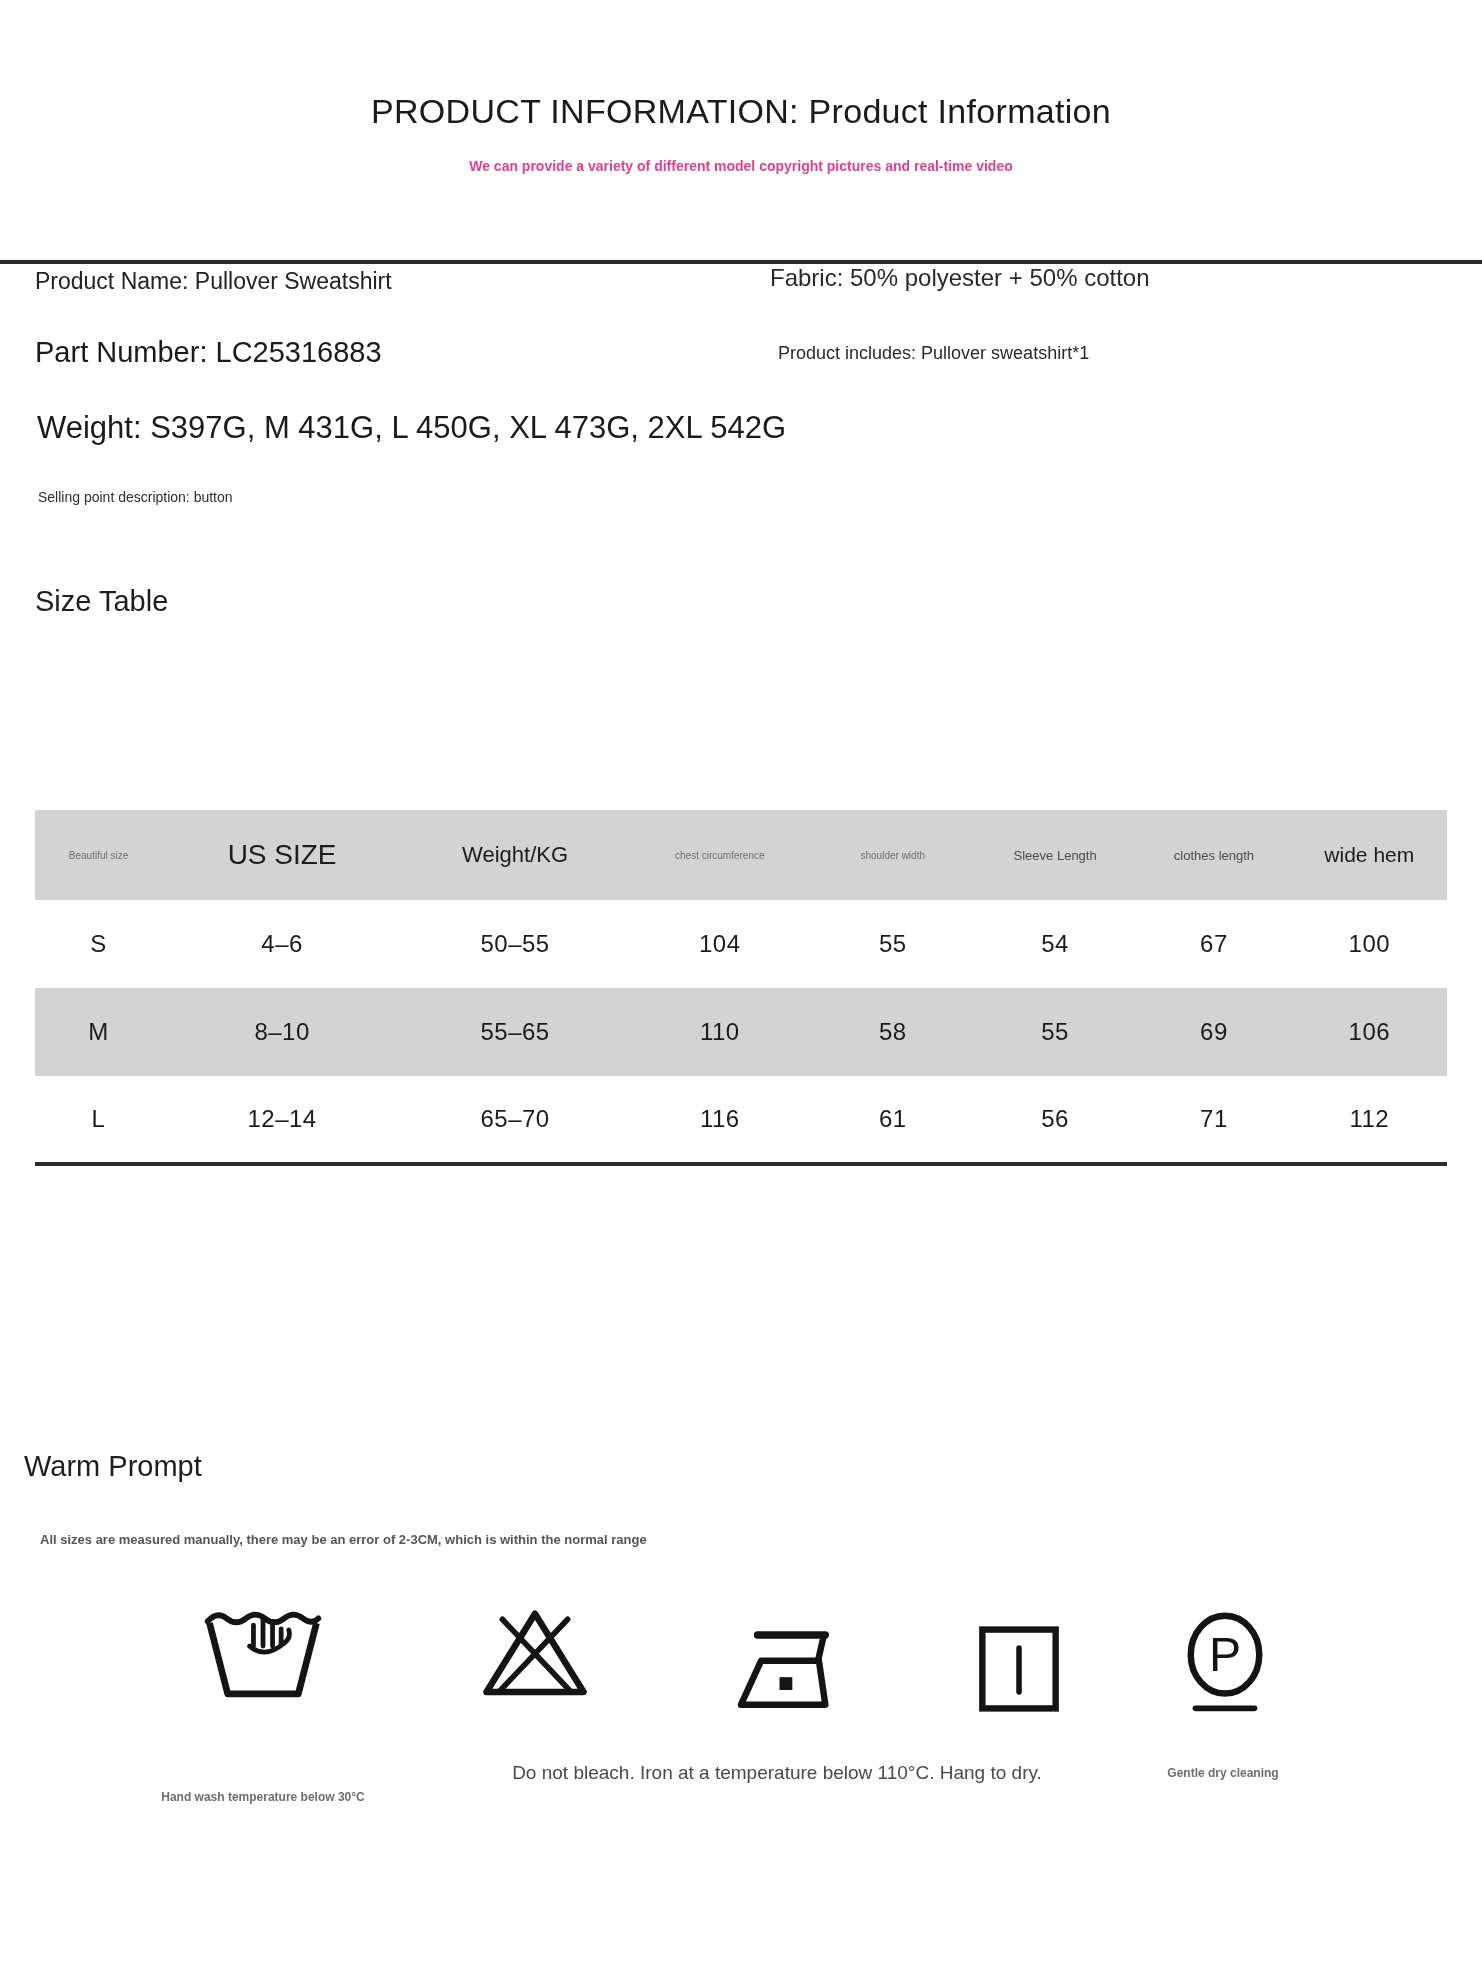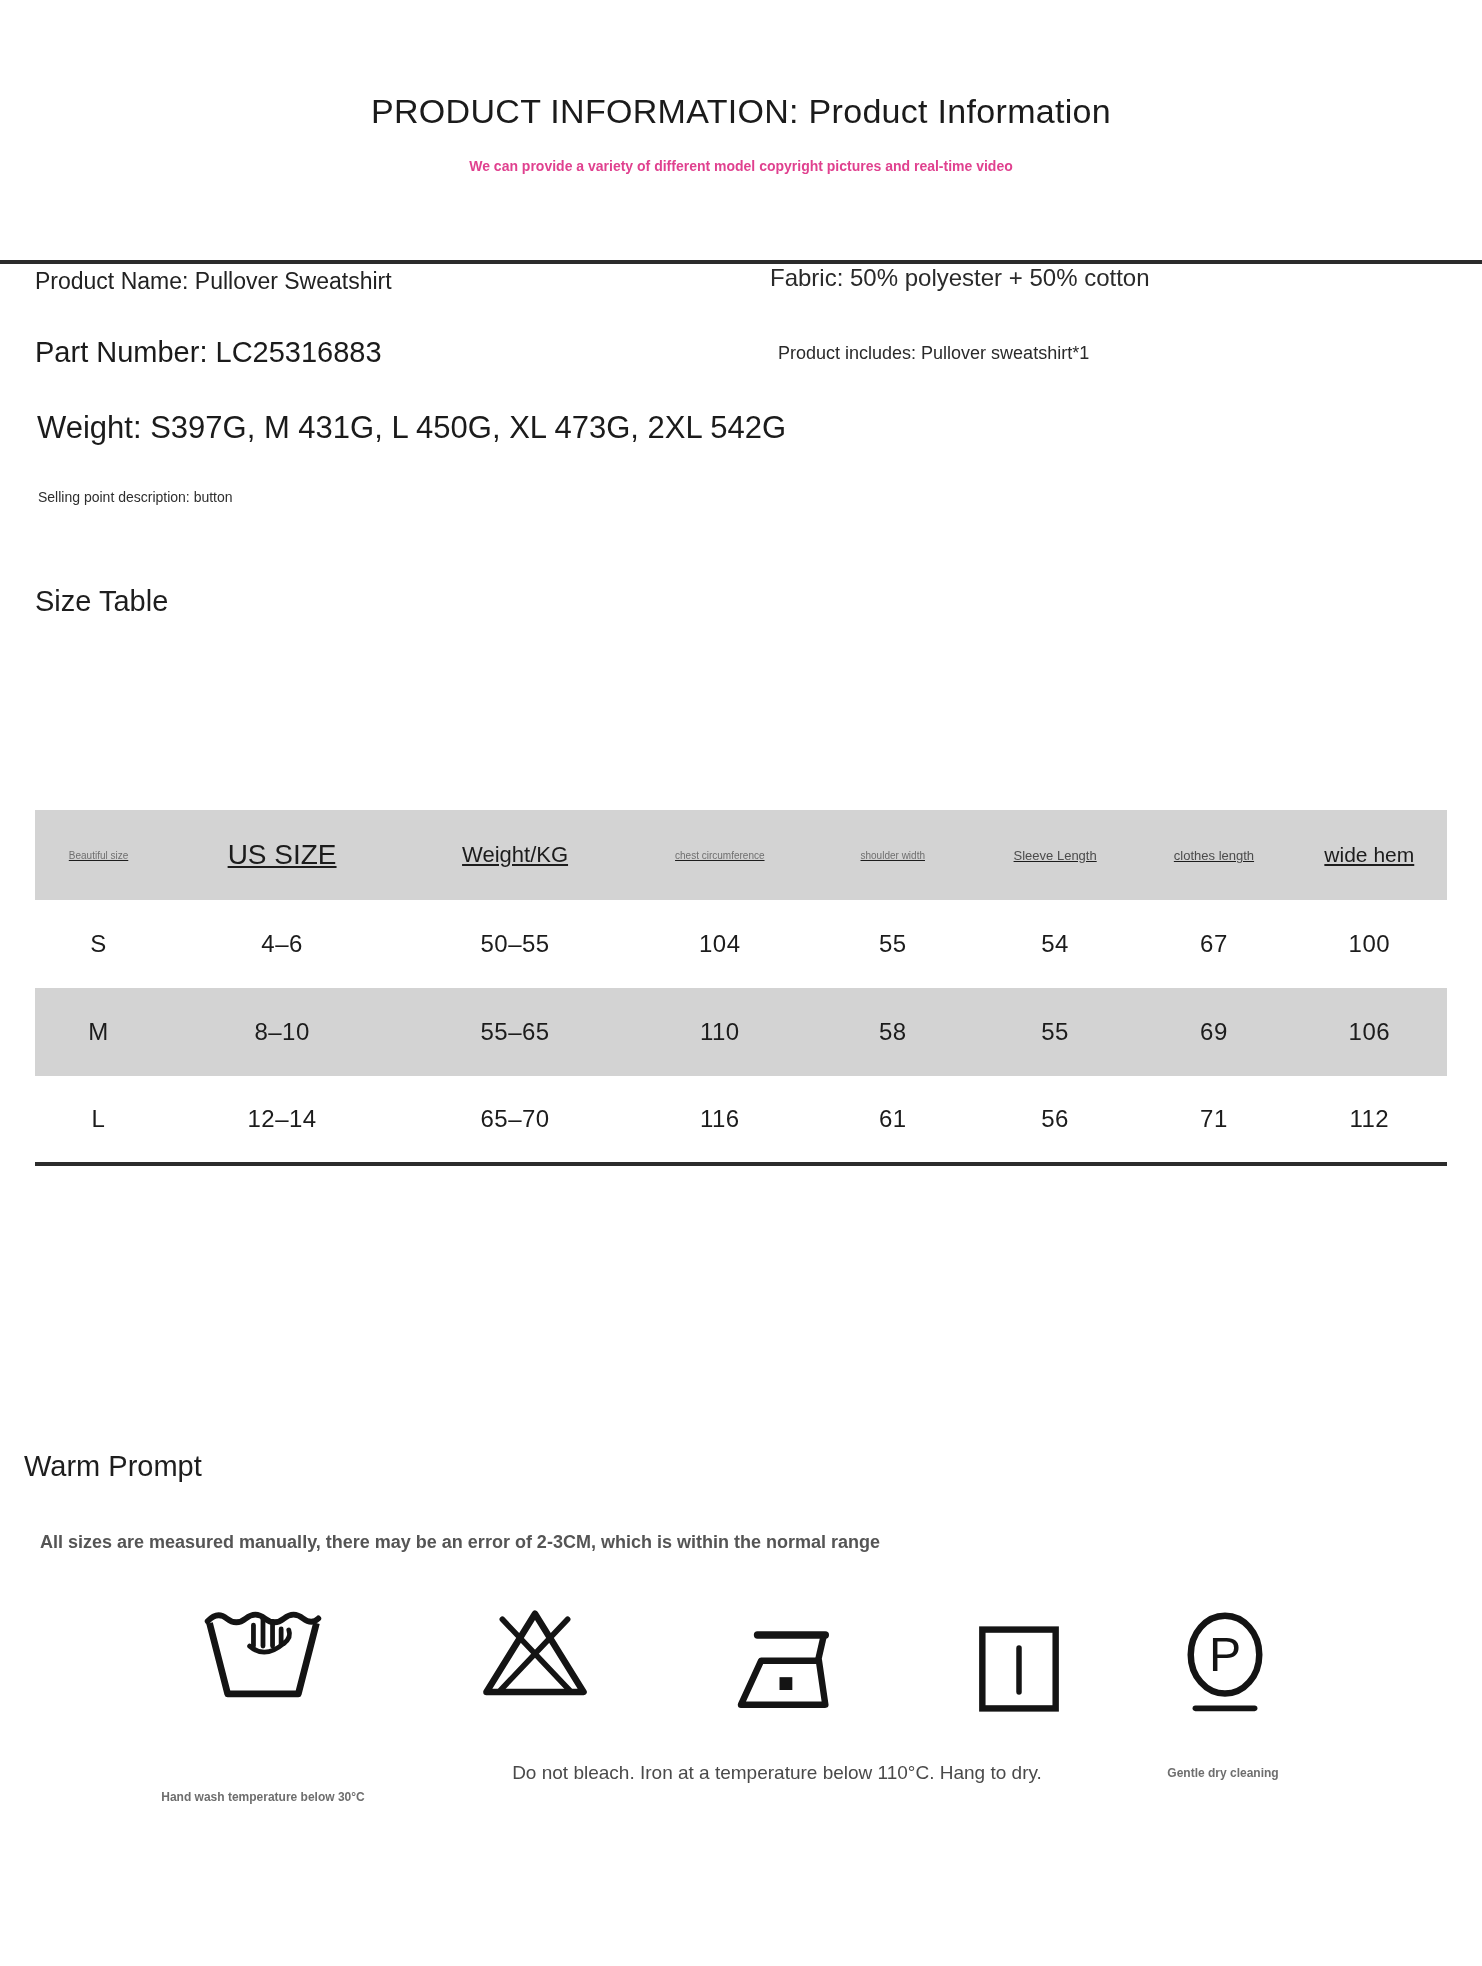--- a/index.html
+++ b/index.html
@@ -34,34 +34,34 @@
   table.size{
     position:absolute;left:35px;top:810px;width:1412px;
     border-collapse:collapse;table-layout:fixed;
     border-bottom:4px solid #2c2c2c;
   }
   table.size col.c1{width:9%;}  table.size col.c2{width:17%;}
   table.size col.c3{width:16%;} table.size col.c4{width:13%;}
   table.size col.c5{width:11.5%;} table.size col.c6{width:11.5%;}
   table.size col.c7{width:11%;} table.size col.c8{width:11%;}
   table.size tr{height:88px;}
-  table.size thead tr{height:90px;background:#d3d3d3;text-decoration:underline;}
+  table.size thead tr{height:90px;background:#d3d3d3;}
   table.size th,table.size td{
     text-align:center;vertical-align:middle;font-weight:normal;padding:0;
   }
   table.size td{font-size:24px;color:#1c1c1c;letter-spacing:.5px;}
   tr.stripe{background:#d3d3d3;}
   th.h-tiny{font-size:10px;color:#6f6f6f;}
   th.h-big{font-size:28px;color:#1c1c1c;margin-top:28px;}
   th.h-med{font-size:22px;color:#1c1c1c;}
   th.h-small{font-size:13px;color:#4c4c4c;}
   th.h-wide{font-size:21px;color:#1c1c1c;}
 
   .warm-heading{position:absolute;left:24px;top:1450px;font-size:29px;color:#1e1e1e;}
-  .warm-note{position:absolute;left:40px;top:1532px;font-size:18px;font-weight:bold;color:#555;}
+  .warm-note{position:absolute;left:40px;top:1532px;font-size:13px;font-weight:bold;color:#555;}
 
   .care-icon{position:absolute;}
   .care-icon svg{display:block;}
   .cap{position:absolute;transform:translateX(-50%);white-space:nowrap;}
   .cap-small{font-size:12px;color:#6e6e6e;font-weight:bold;}
   .cap-mid{font-size:19px;color:#4a4a4a;}
 </style>
 </head>
 <body>
 

